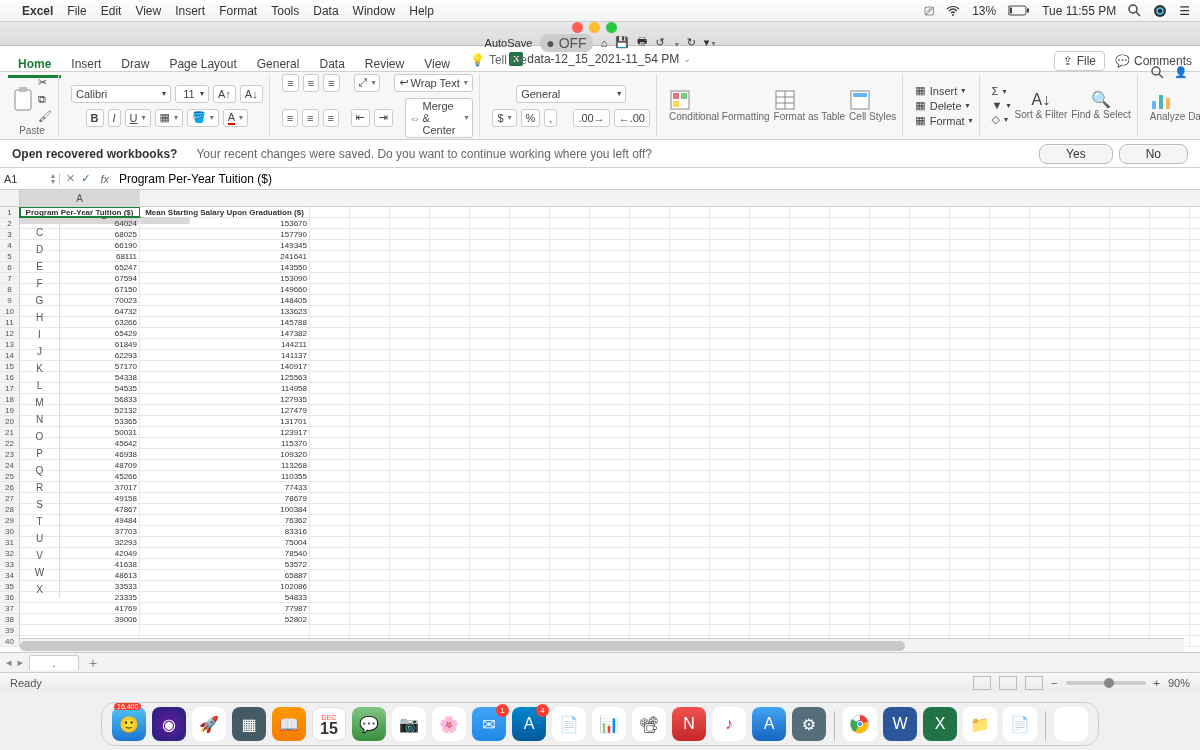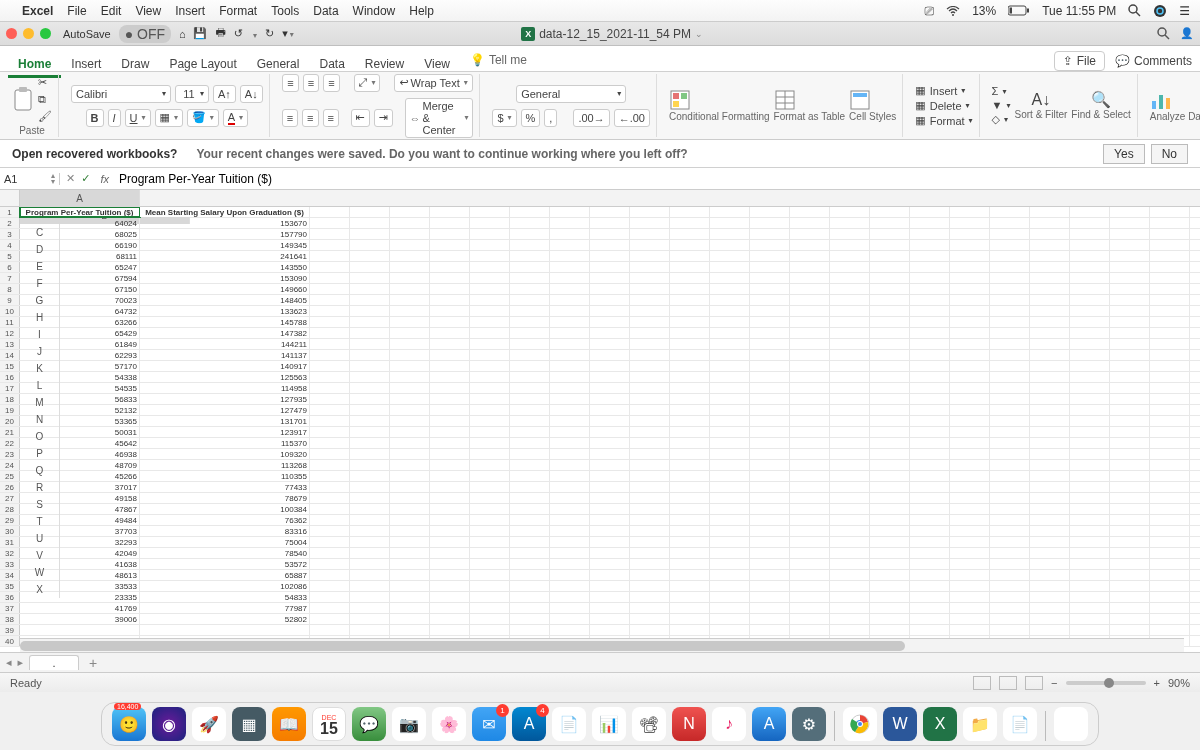--- a/index.html
+++ b/index.html
@@ -7,21 +7,21 @@
 
   
   .mac-menubar { height: 22px; background: linear-gradient(#fdfdfd,#f3f3f3); border-bottom: 1px solid #ccc; display: flex; align-items: center; padding: 0 10px; font-size: 12px; }
   .mac-menubar .apple { font-size: 14px; margin-right: 12px; }
   .mac-menubar .app-name { font-weight: 600; margin-right: 14px; }
   .mac-menubar .menu-item { margin-right: 14px; cursor: default; }
   .mac-menubar .right { margin-left: auto; display: flex; align-items: center; gap: 12px; }
   .mac-menubar .right span { display:inline-flex; align-items:center; }
 
   
-  .titlebar { height: 24px; background: linear-gradient(#e8e8e8,#dcdcdc); display:flex; align-items:center; padding:0 6px; border-bottom:1px solid #bfbfbf;}
+  .titlebar { height: 24px; background: linear-gradient(#e8e8e8,#dcdcdc); display:flex; align-items:center; padding:0 12px; border-bottom:1px solid #bfbfbf;flex-direction:column;}
   .traffic { display:flex; gap:6px; margin-right:12px;}
   .traffic div{width:11px;height:11px;border-radius:50%;}
   .tr-r{background:#ff5f57;} .tr-y{background:#febc2e;} .tr-g{background:#28c840;}
   .qa { display:flex; gap:8px; align-items:center; font-size:11px;}
   .qa .pill{background:#ccc;border-radius:8px;padding:1px 6px;font-size:14px;color:#555;}
   .titlebar .doc { margin: 0 auto; display:flex; align-items:center; gap:4px; color:#444; font-size:12px;}
   .titlebar .doc .xicon{width:14px;height:14px;background:#217346;color:#fff;font-size:9px;display:flex;align-items:center;justify-content:center;border-radius:2px;font-weight:bold;}
   .titlebar .rsearch{margin-left:auto;display:flex;gap:10px;color:#555;}
 
   
@@ -37,23 +37,23 @@
   .group{display:flex;flex-direction:column;align-items:center;gap:2px;border-right:1px solid #ddd;padding:0 6px;height:100%;justify-content:center;}
   .stackv{display:flex;flex-direction:column;gap:2px;}
   .rowh{display:flex;gap:4px;align-items:center;}
   .btn{border:1px solid #ccc;background:#fff;border-radius:3px;padding:1px 4px;display:inline-flex;align-items:center;gap:2px;min-height:18px;}
   .sel{border:1px solid #ccc;background:#fff;border-radius:3px;padding:2px 4px;display:inline-flex;align-items:center;gap:2px;}
   .label{font-size:10px;color:#666;text-align:center;white-space:nowrap;}
   .bigbtn{text-align:center;line-height:1.1;}
 
   
   .recovery{height:28px;background:#fff;border-bottom:1px solid #d0d0d0;display:flex;align-items:center;padding:0 12px;font-size:12px;gap:19px;}
-  .recovery .msg{color:#666;font-weight:bold;}
+  .recovery .msg{color:#666;}
   .recovery .btns{margin-left:auto;display:flex;gap:6px;}
-  .recovery .rb{border:1px solid #bbb;background:#f5f5f5;border-radius:0;padding:2px 10px;}
+  .recovery .rb{border:1px solid #bbb;background:#f5f5f5;border-radius:8px;padding:2px 26px;}
 
   
   .fx-row{height:22px;background:#fff;border-bottom:1px solid #ccc;display:flex;align-items:center;}
   .namebox{width:60px;border-right:1px solid #ccc;display:flex;align-items:center;justify-content:space-between;padding:0 4px;font-size:11px;}
   .namebox .dd{font-size:8px;color:#888;display:flex;flex-direction:column;line-height:6px;}
   .fx-icons{display:flex;gap:6px;padding:0 6px;color:#888;}
   .fx-label{font-style:italic;color:#666;padding:0 4px;}
   .fx-input{flex:1;padding:0 6px;font-size:12px;border:none;outline:none;}
 
   

